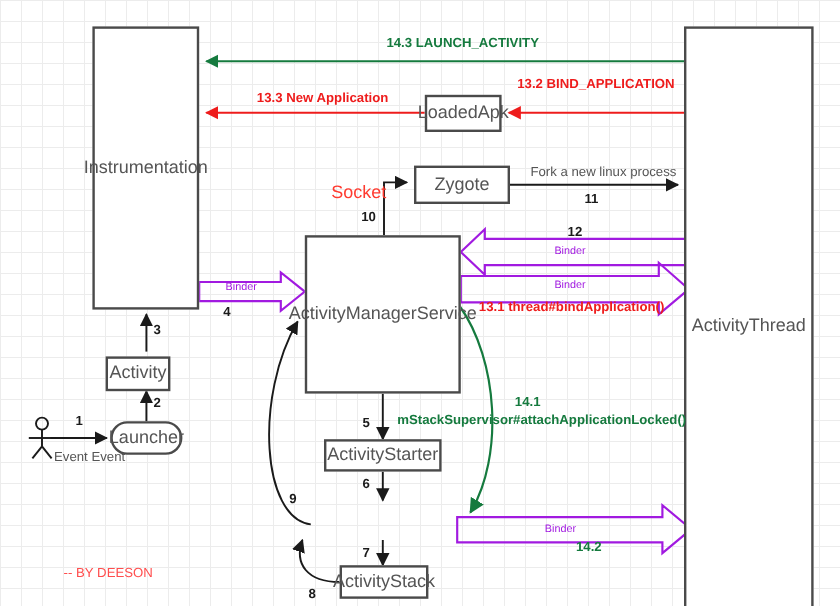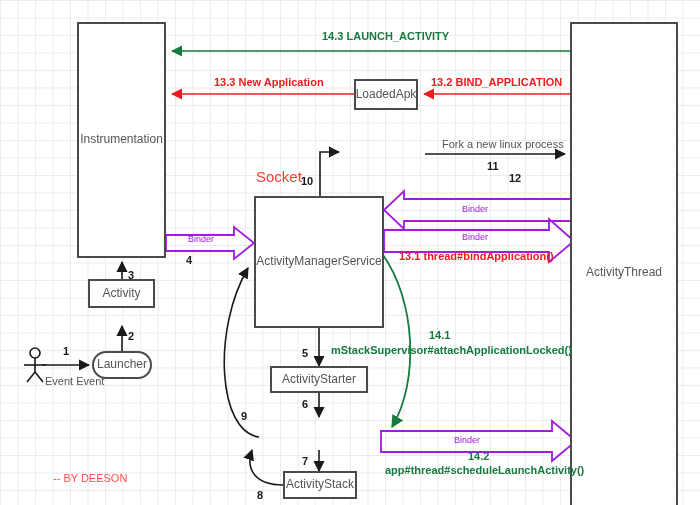--- a/index.html
+++ b/index.html
@@ -28,21 +28,21 @@
   }
   .node-box {
     position: absolute;
     box-sizing: border-box;
     border: 2px solid #4a4a4a;
     background: #ffffff;
     display: flex;
     align-items: center;
     justify-content: center;
     color: #555555;
-    font-size: 12px;
+    font-size: 15px;
     font-family: "Liberation Sans", sans-serif;
     text-align: center;
     line-height: 1.1;
   }
   .node-box.rounded { border-radius: 14px; }
   .lbl {
     position: absolute;
     white-space: nowrap;
     font-family: "Liberation Sans", sans-serif;
     pointer-events: none;
@@ -179,59 +179,62 @@
   </svg>
 
   <div class="node-box" style="left:77px; top:22px; width:89px; height:236px;">
     <span>Instrumentation</span>
   </div>
 
   <div class="node-box" style="left:354px; top:79px; width:64px; height:31px;">
     <span>LoadedApk</span>
   </div>
 
+  <div class="node-box" style="left:345px; top:138px; width:80px; height:32px;">
+    <span>Zygote</span>
+  </div>
 
   <div class="node-box" style="left:570px; top:22px; width:108px; height:501px;">
     <span>ActivityThread</span>
   </div>
 
   <div class="node-box" style="left:254px; top:196px; width:130px; height:132px;">
     <span>ActivityManagerService</span>
   </div>
 
-  <div class="node-box" style="left:88px; top:279px; width:67px; height:29px;">
+  <div class="node-box" style="left:88px; top:297px; width:54px; height:29px;">
     <span>Activity</span>
   </div>
 
   <div class="node-box rounded" style="left:92px; top:351px; width:60px; height:28px;">
     <span>Launcher</span>
   </div>
 
   <div class="node-box" style="left:270px; top:366px; width:98px; height:27px;text-align:right;">
     <span>ActivityStarter</span>
   </div>
 
 
   <div class="node-box" style="left:283px; top:471px; width:74px; height:28px;">
     <span>ActivityStack</span>
   </div>
 
   <div class="lbl lbl-green" style="left:322px; top:30px;">14.3  LAUNCH_ACTIVITY</div>
 
   <div class="lbl lbl-red" style="left:214px; top:76px;">13.3  New Application</div>
 
-  <div class="lbl lbl-red" style="left:431px; top:76px;">13.2  BIND_APPLICATION</div>
+  <div class="lbl lbl-red" style="left:431px; top:64px;">13.2  BIND_APPLICATION</div>
 
   <div class="lbl lbl-plain" style="left:442px; top:138px;">Fork a new linux process</div>
   <div class="lbl lbl-num" style="left:487px; top:160px;">11</div>
 
-  <div class="lbl lbl-red-plain" style="left:256px; top:152px;margin-top:16px;">Socket</div>
+  <div class="lbl lbl-red-plain" style="left:276px; top:152px;">Socket</div>
   <div class="lbl lbl-num" style="left:301px; top:175px;">10</div>
 
-  <div class="lbl lbl-num" style="left:473px; top:172px;margin-left:36px;">12</div>
+  <div class="lbl lbl-num" style="left:473px; top:188px;">12</div>
   <div class="lbl lbl-purple" style="left:462px; top:204px;">Binder</div>
 
   <div class="lbl lbl-purple" style="left:188px; top:234px;">Binder</div>
   <div class="lbl lbl-num" style="left:186px; top:254px;">4</div>
 
   <div class="lbl lbl-purple" style="left:462px; top:232px;">Binder</div>
   <div class="lbl lbl-red" style="left:399px; top:250px;">13.1  thread#bindApplication()</div>
 
   <div class="lbl lbl-num" style="left:128px; top:269px;">3</div>
   <div class="lbl lbl-num" style="left:128px; top:330px;">2</div>
@@ -241,18 +244,17 @@
   <div class="lbl lbl-green" style="left:429px; top:329px;">14.1</div>
   <div class="lbl lbl-green" style="left:331px; top:344px;">mStackSupervisor#attachApplicationLocked()</div>
 
   <div class="lbl lbl-num" style="left:302px; top:347px;">5</div>
   <div class="lbl lbl-num" style="left:302px; top:398px;">6</div>
   <div class="lbl lbl-num" style="left:241px; top:410px;">9</div>
   <div class="lbl lbl-num" style="left:302px; top:455px;">7</div>
   <div class="lbl lbl-num" style="left:257px; top:489px;">8</div>
 
   <div class="lbl lbl-purple" style="left:454px; top:435px;">Binder</div>
-  <div class="lbl lbl-green" style="left:468px; top:450px;">14.2</div>
-  <div class="lbl lbl-green" style="left:385px; top:464px;">app#thread#scheduleLaunchActivity()</div>
+  <div class="lbl lbl-green" style="left:480px; top:450px;">14.2</div>
 
   <div class="lbl lbl-signature" style="left:53px; top:472px;">-- BY DEESON</div>
 
 </div>
 
 </body></html>

